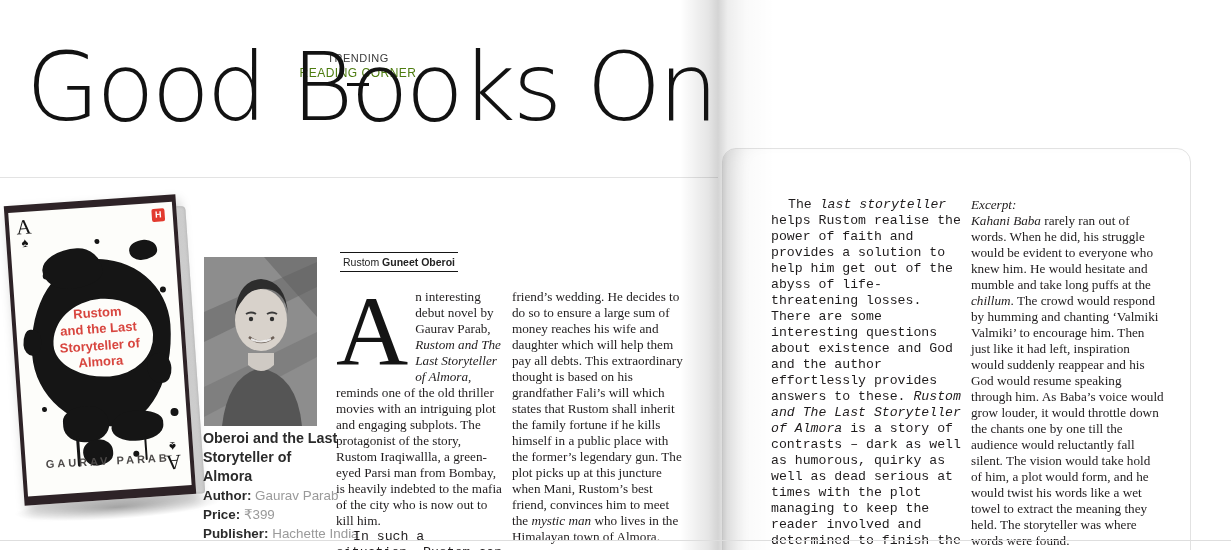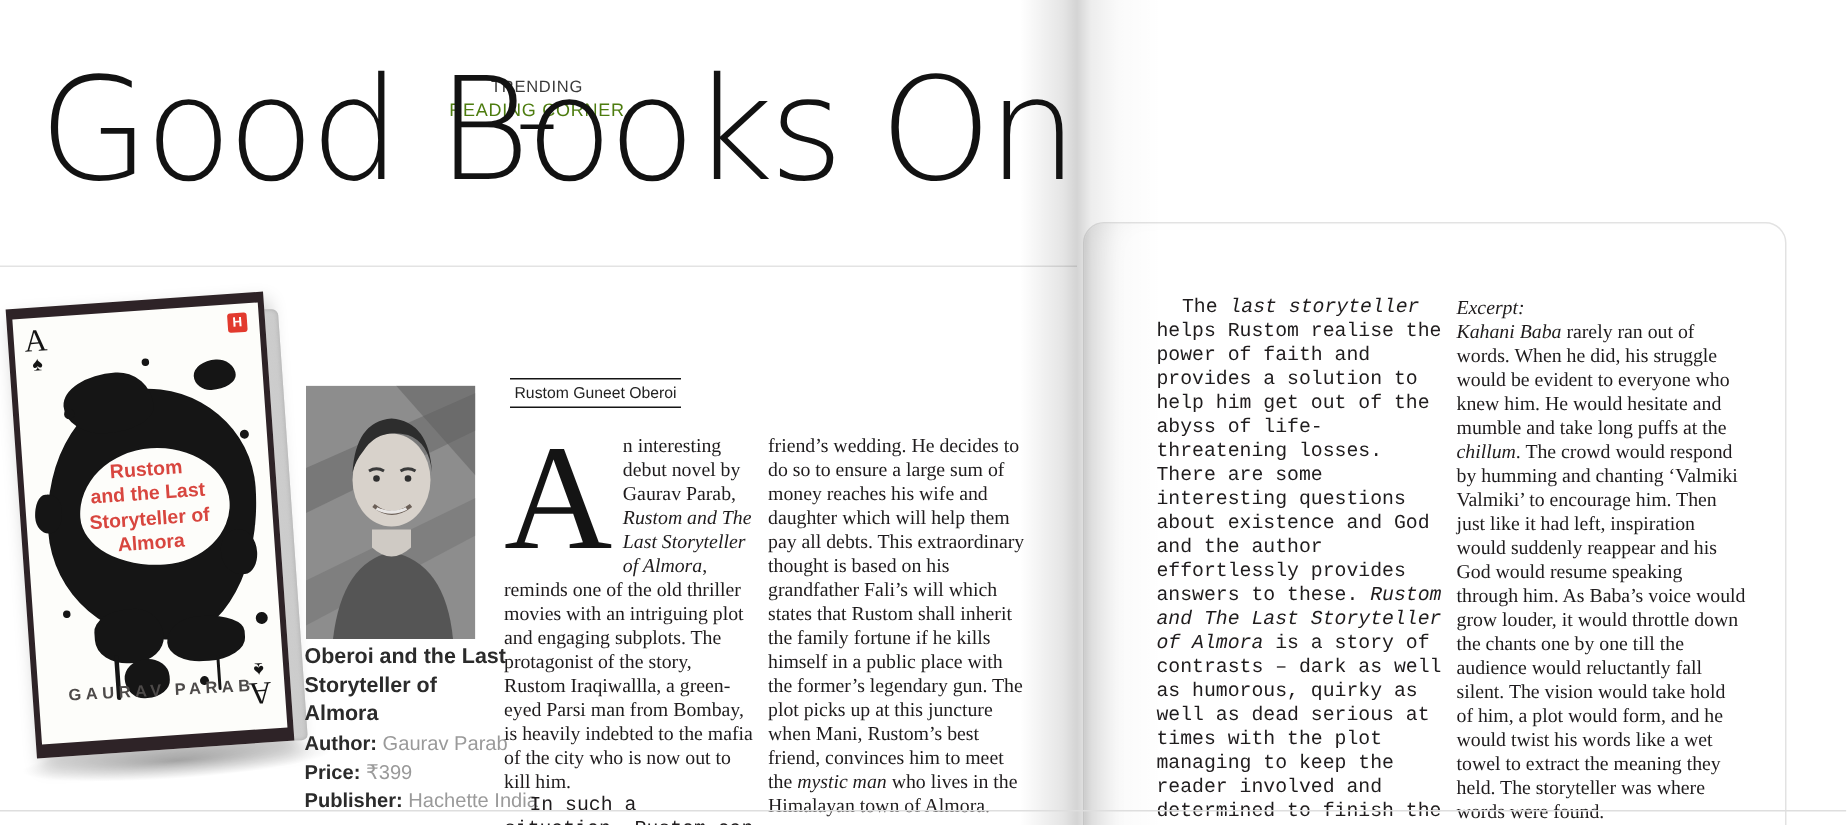--- a/index.html
+++ b/index.html
@@ -75,21 +75,21 @@
   .details .t{font-size:14.3px;font-weight:bold;color:#2b2b2b;line-height:19px;}
   .details .row{font-size:13.4px;line-height:19px;white-space:nowrap;}
   .details .lab{font-weight:bold;color:#2b2b2b;}
   .details .val{color:#9a9a9a;}
 
   
   .article-title{position:absolute;left:339px;top:208px;z-index:4;font-family:"DejaVu Sans",sans-serif;
                  font-weight:300;font-size:27px;color:#41b7c8;white-space:nowrap;letter-spacing:-.5px;}
   .byline{position:absolute;left:340px;top:252px;z-index:4;border-top:1px solid #151515;
           border-bottom:1px solid #151515;padding:3px 3px;font-size:10.5px;color:#222;}
-  .byline .nm{font-weight:normal;text-align:right;}
+  .byline .nm{font-weight:bold;text-align:right;}
 
   .bodycol{position:absolute;z-index:4;font-family:"Liberation Serif","DejaVu Serif",serif;
            color:#1f1c1d;font-size:13.2px;line-height:16px;}
   .bodycol p{margin:0;}
   .bodycol p.ind{text-indent:17px;font-family:Liberation Mono, monospace;}
   .col1{left:336px;top:289px;width:167px;}
   .col2{left:512px;top:289px;width:174px;}
   .col3{left:771px;top:197px;width:193px;}
   .col4{left:971px;top:197px;width:193px;}
   .dropcap{float:left;font-family:"Liberation Serif",serif;font-size:100px;line-height:78px;

